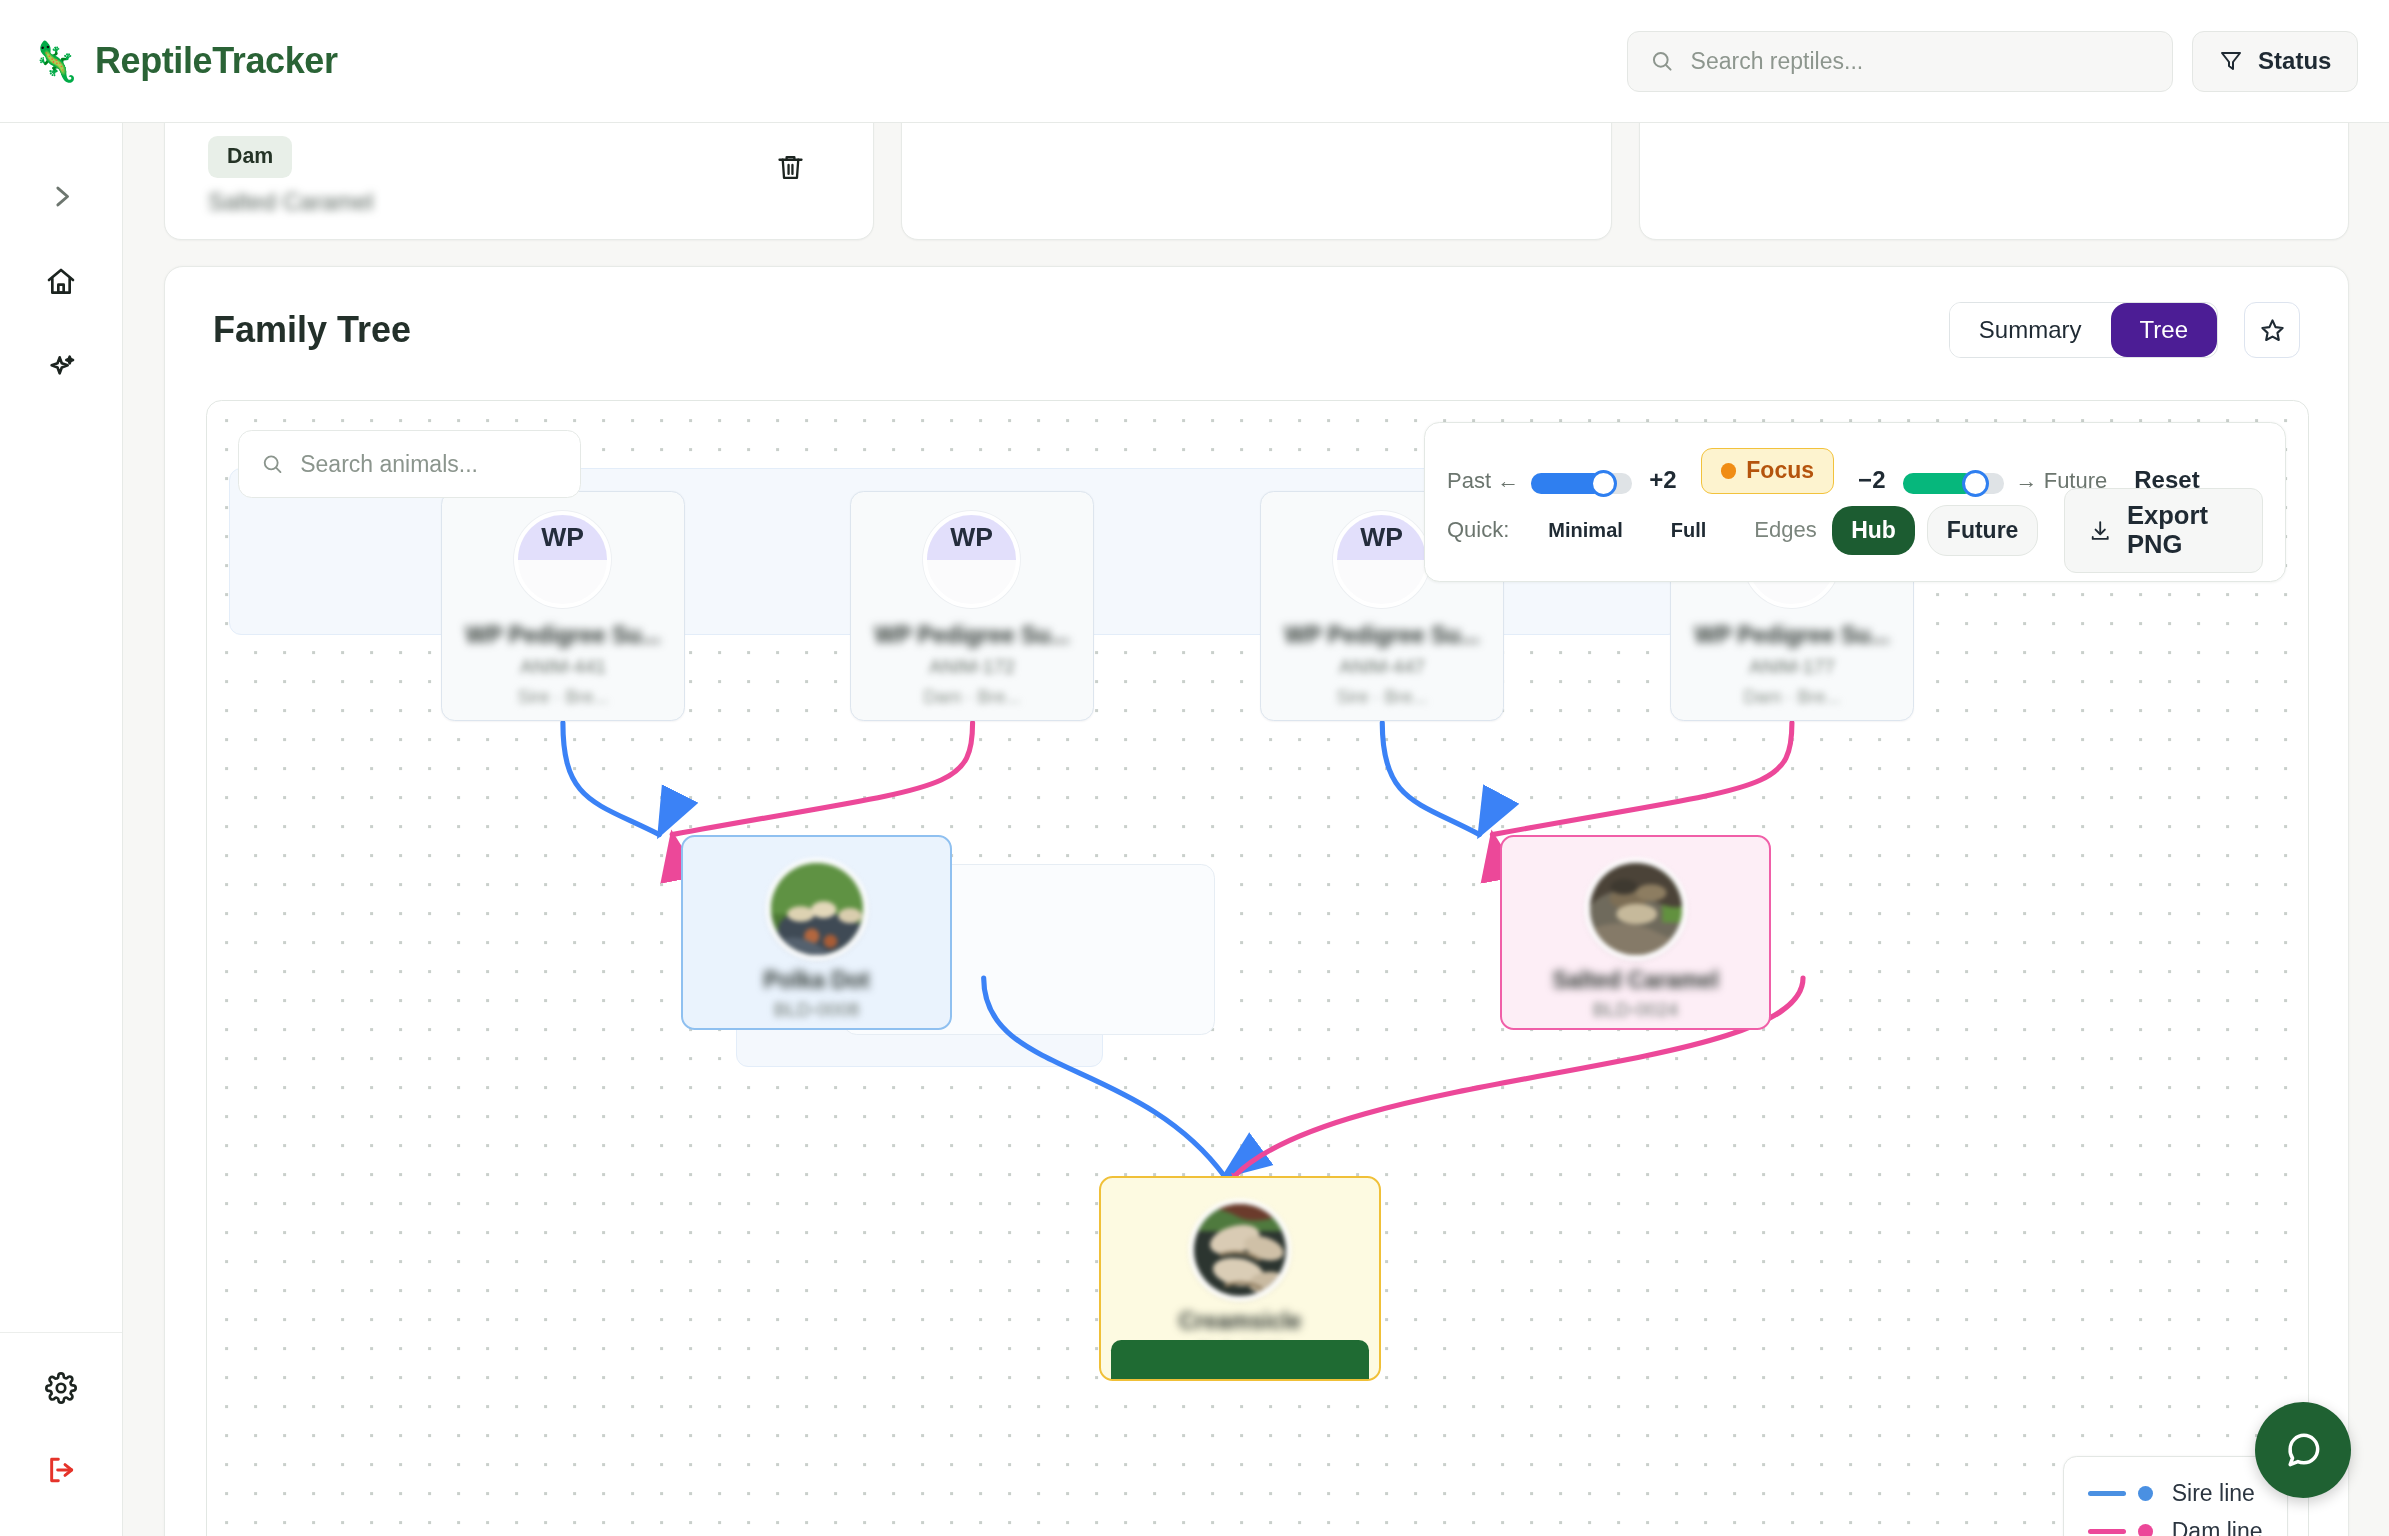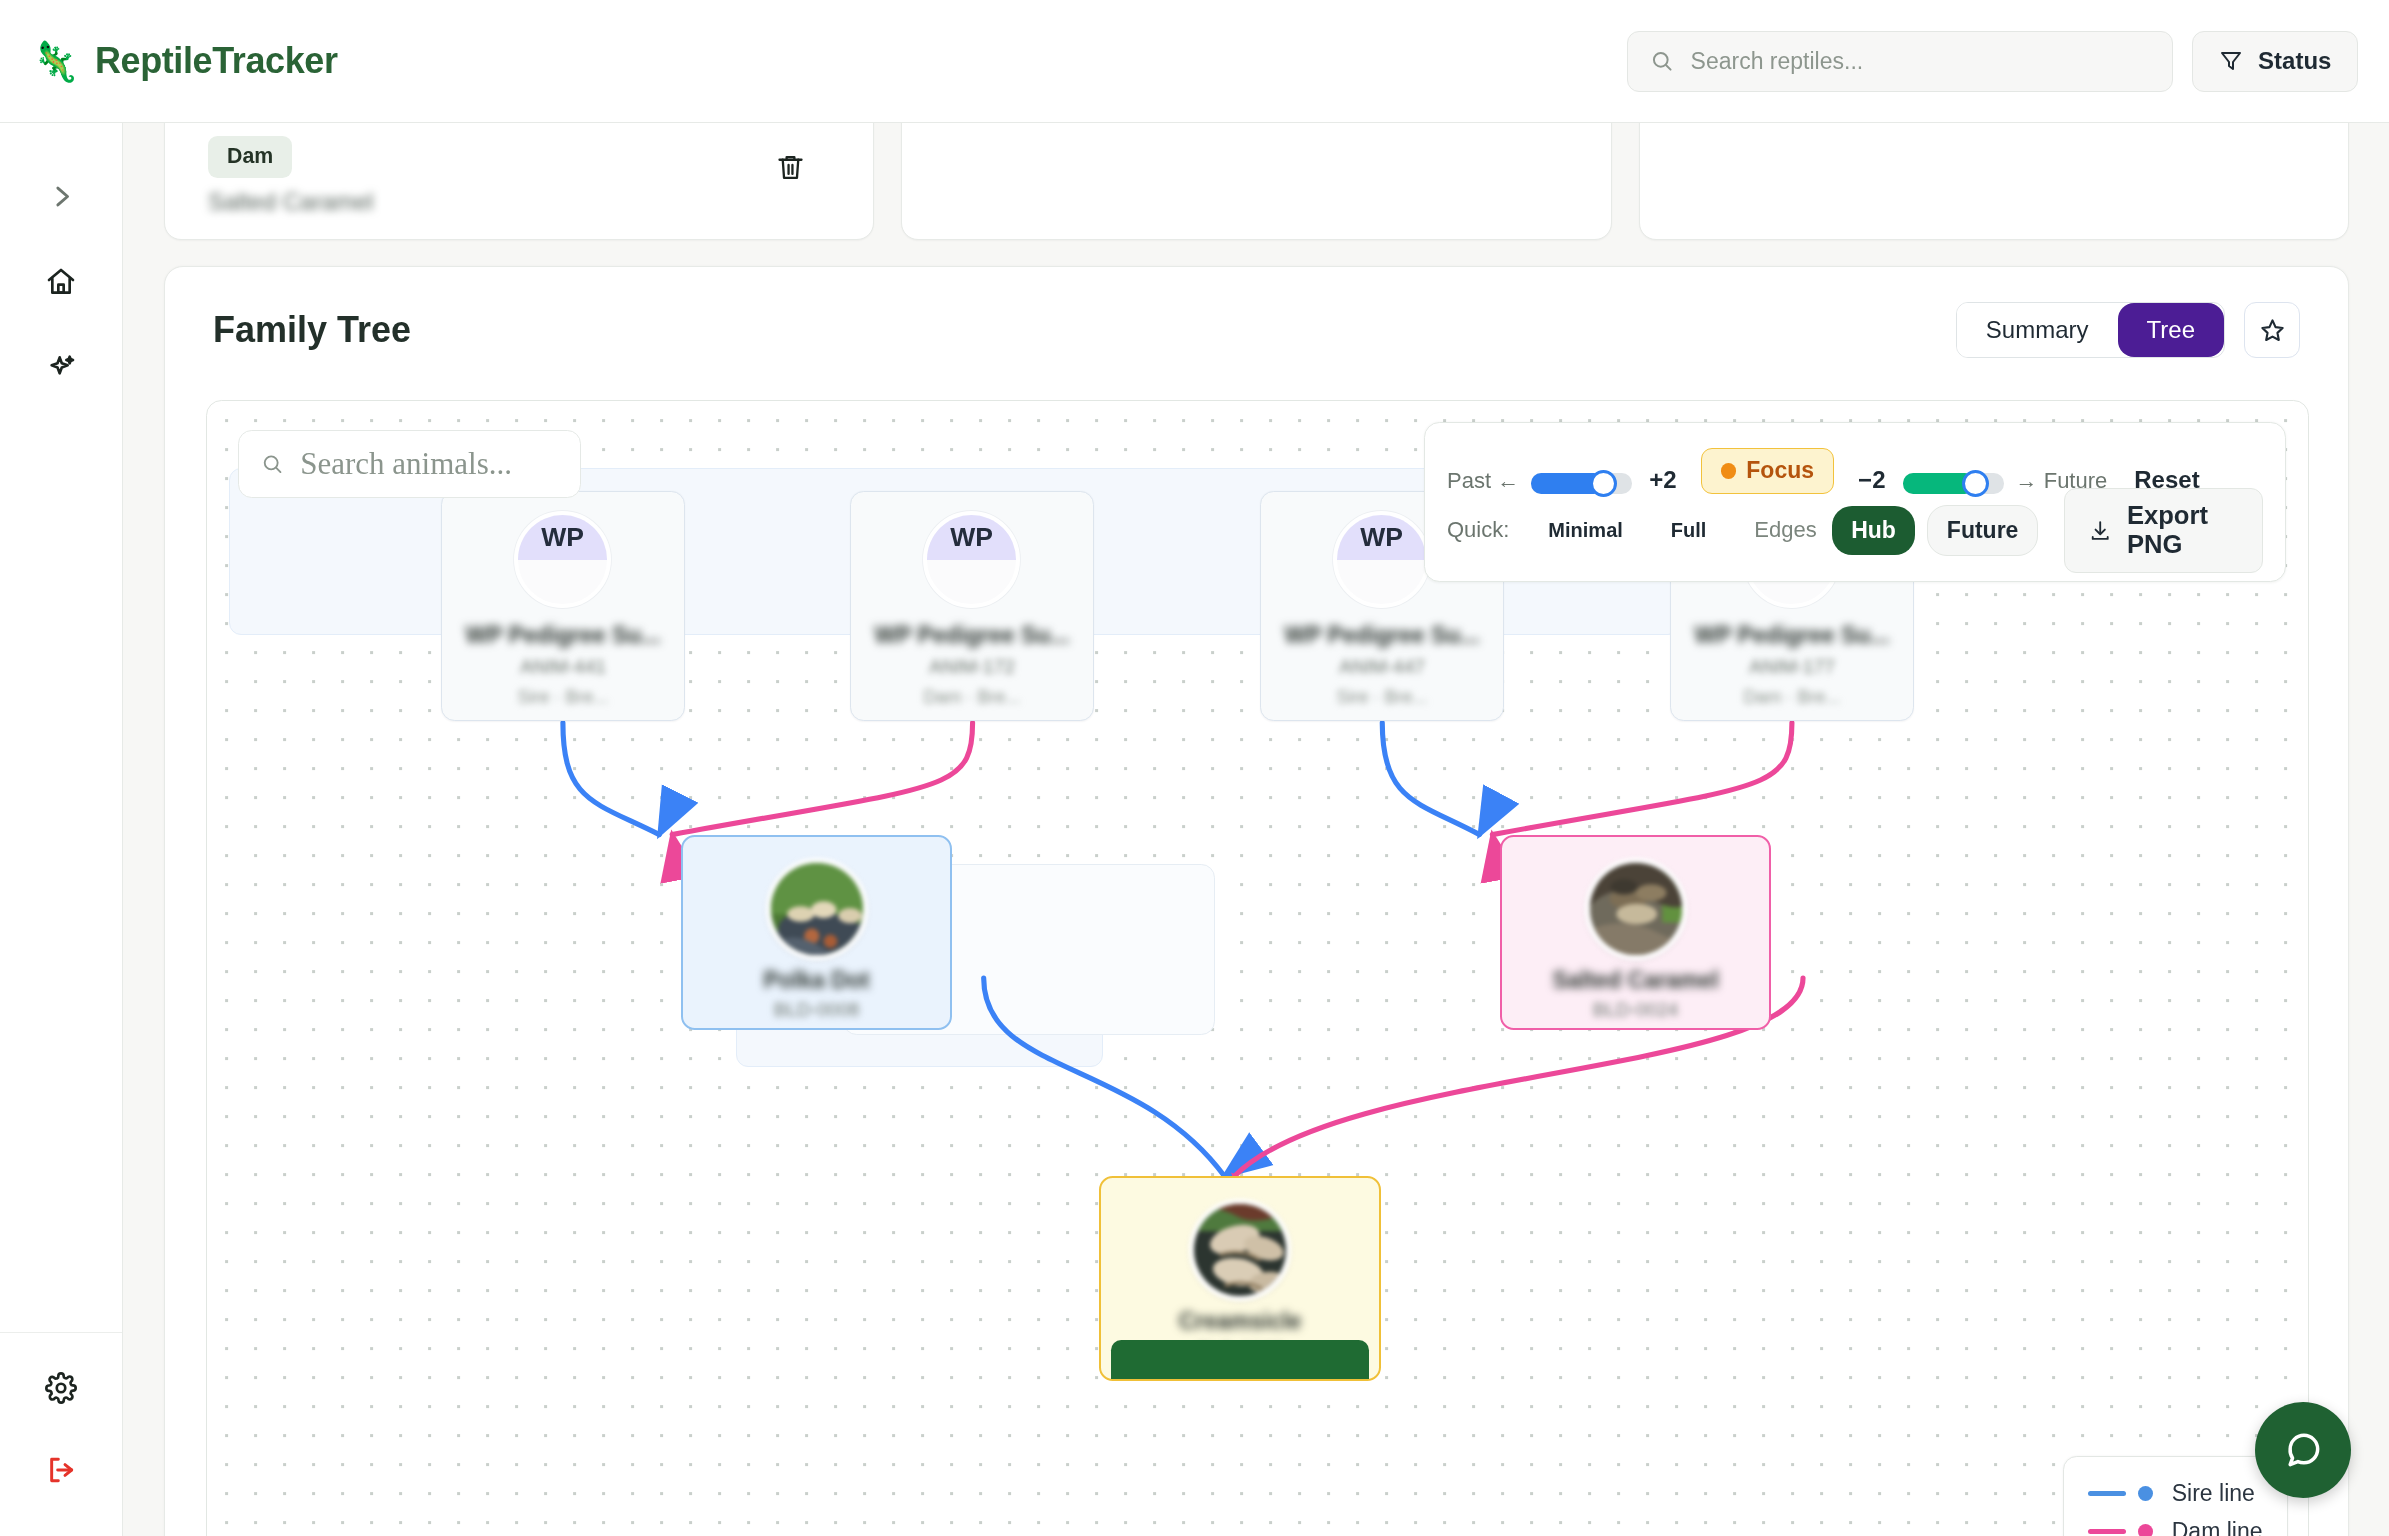--- a/index.html
+++ b/index.html
@@ -89,21 +89,21 @@
   .panel {
     position: absolute; left: 41px; top: 143px; width: 2185px; height: 1374px;
     background: #ffffff; border: 0.9px solid #e7eae7; border-radius: 19px;
     box-shadow: 0 0.9px 2.6px rgba(20,30,20,0.045);
   }
   .panel-head {
     position: absolute; left: 0; top: 0; width: 100%; height: 126px;
     display: flex; align-items: center; padding: 0 48px;
   }
   .panel-title { font-size: 36px; font-weight: bold; color: #23302a; }
-  .head-right { margin-left: auto; display: flex; align-items: center; gap: 19px; justify-content: space-between; }
+  .head-right { margin-left: auto; display: flex; align-items: center; gap: 26px; justify-content: space-between; }
   .seg {
     display: flex; border: 0.9px solid #dfe4e6; border-radius: 12px; overflow: hidden;
     height: 56px;
   }
   .seg-btn {
     padding: 0 29px; display: flex; align-items: center; font-size: 24px;
     color: #1f2a33; background: #ffffff; cursor: pointer; font-weight: 500;
   }
   .seg-btn.active { background: #4c1d95; color: #ffffff; border-radius: 16px; }
   .star-btn {
@@ -124,21 +124,21 @@
     position: absolute; background: #f4f8fd; border: 0.9px solid #e3edf9;
     border-radius: 12px; pointer-events: none;
   }
   .canvas-search {
     position: absolute; left: 31px; top: 29px; width: 343px; height: 68px;
     background: #ffffff; border: 0.9px solid #e5e9e6; border-radius: 13.7px;
     display: flex; align-items: center; gap: 17px; padding: 0 22px; z-index: 12;
   }
   .canvas-search input {
     border: none; outline: none; background: transparent;
-    font-family: Liberation Serif, serif; font-size: 31px; color: #0f172a; width: 100%;
+    font-family: Liberation Sans, sans-serif; font-size: 23px; color: #0f172a; width: 100%;
   }
   .canvas-search input::placeholder { color: #8b958d; }
 
   
   .ctrl {
     position: absolute; right: 22px; top: 20.5px; width: 862px;
     background: #ffffff; border: 0.9px solid #e3e8e4; border-radius: 15.4px;
     padding: 15.4px 22px 19px; z-index: 14;
     box-shadow: 0 0.9px 2.6px rgba(20,30,20,0.05);
   }

